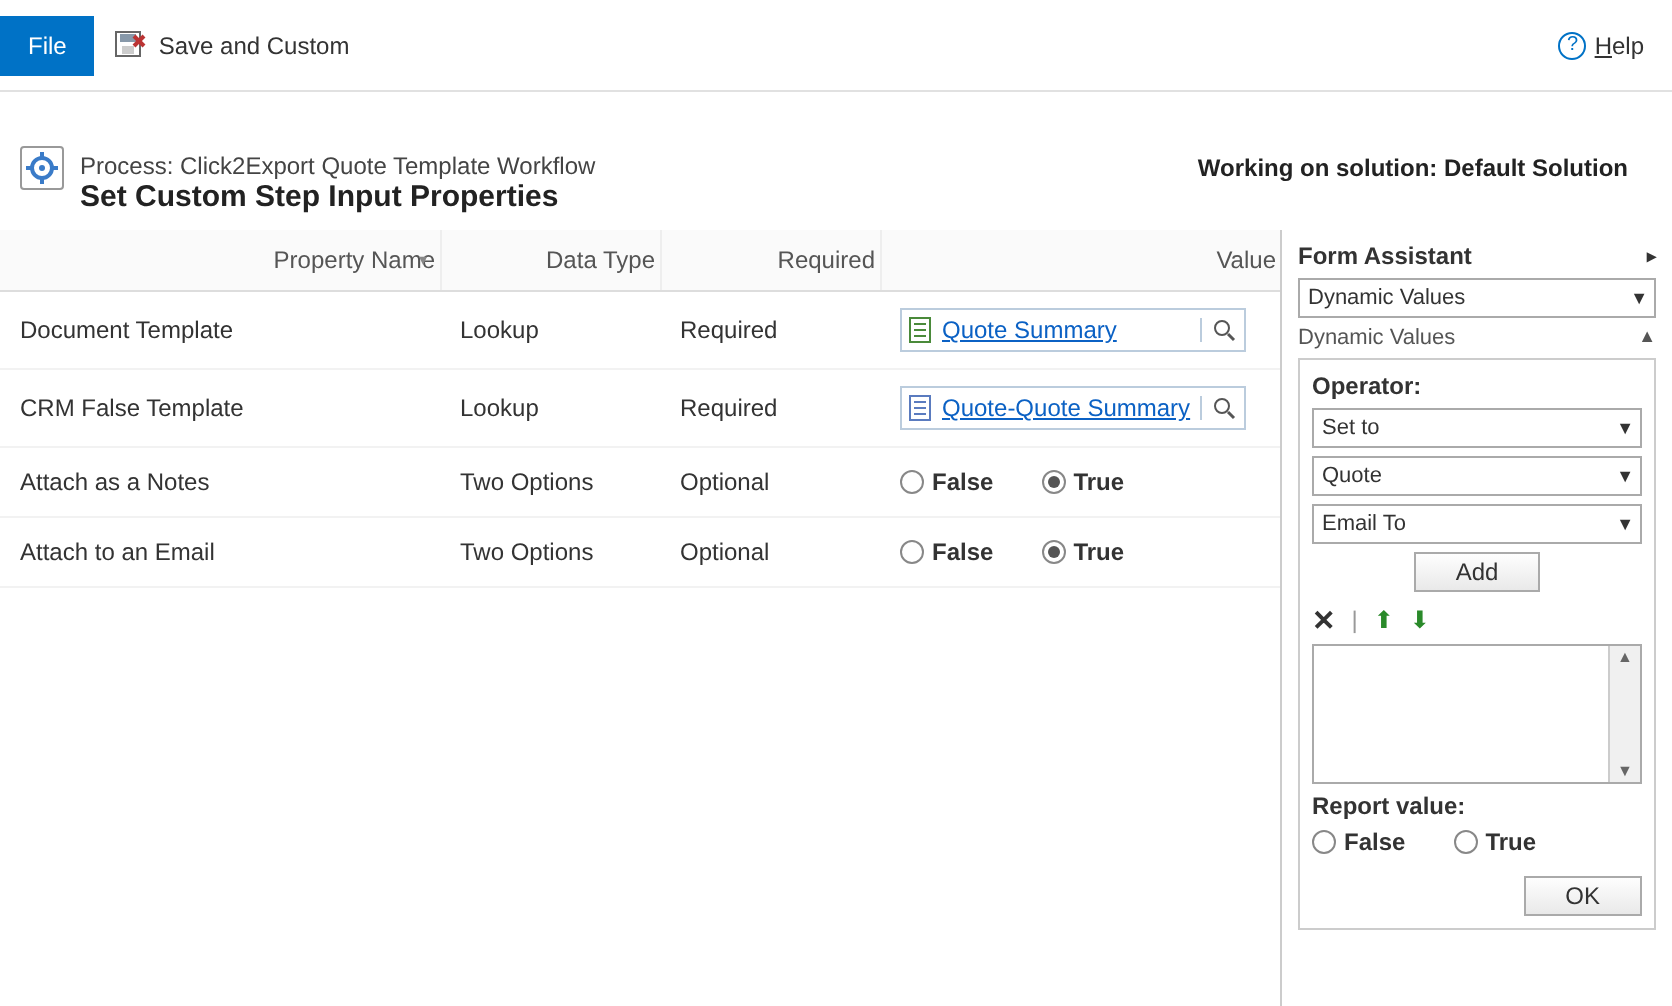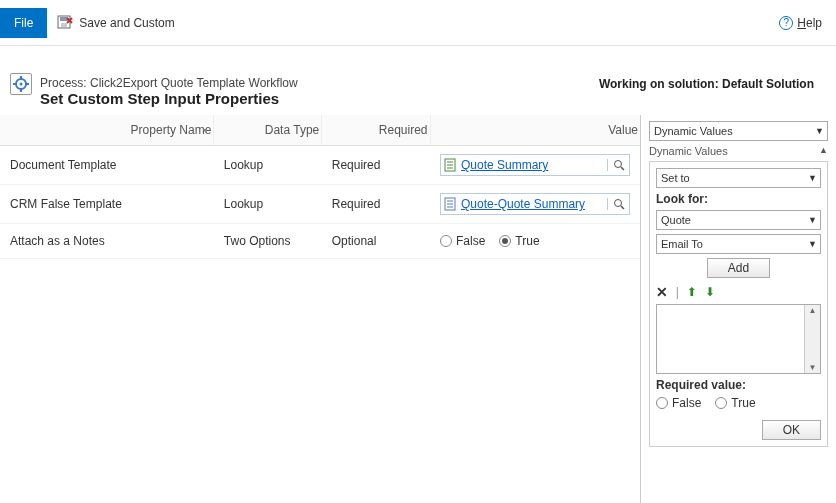--- a/index.html
+++ b/index.html
@@ -29,26 +29,26 @@
   .right { width:196px; border-left:1px solid #ccc; padding:6px 8px 6px 8px; display:flex; flex-direction:column; gap:4px; position:relative; }
 
   
   table.props { width:100%; border-collapse:collapse; }
   table.props th { text-align:right; font-weight:normal; color:#555; font-size:12px; padding:8px 2px; border-bottom:1px solid #ddd; border-left:1px solid #eee; background:#fafafa; position:relative; }
   table.props th:first-child { border-left:none; }
   table.props th .sort { position:absolute; right:6px; top:50%; transform:translateY(-50%); font-size:8px; color:#888; }
   table.props td { padding:10px 10px; border-bottom:1px solid #f2f2f2; vertical-align:middle; font-size:12px; color:#333; }
   table.props td.valcol { padding:8px 10px; }
 
-  .lookup { display:flex; align-items:center; border:1px solid #bcd; height:22px; background:#fff; width:190px; }
+  .lookup { display:flex; align-items:center; border:1px solid #bcd; height:22px; background:#fff; width:173px; }
   .lookup .licon { width:18px; display:flex; align-items:center; justify-content:center; font-size:12px; }
   .lookup .ltext { flex:1; color:#0b61c4; text-decoration:underline; cursor:pointer; padding:0 2px; white-space:nowrap; overflow:hidden; text-overflow:ellipsis; font-size:12px; }
   .lookup .lsearch { width:22px; border-left:1px solid #bcd; display:flex; align-items:center; justify-content:center; cursor:pointer; color:#555; }
 
-  .radio-group { display:flex; align-items:center; gap:14px; }
+  .radio-group { display:flex; align-items:center; gap:24px;font-weight:bold; }
   .radio-group label { display:flex; align-items:center; gap:4px; cursor:pointer; }
   .radio { width:12px; height:12px; border:1px solid #888; border-radius:50%; display:inline-flex; align-items:center; justify-content:center; background:#fff; }
   .radio.checked::after { content:""; width:6px; height:6px; background:#555; border-radius:50%; }
 
   
   .right .section-header { font-weight:bold; font-size:12px; display:flex; justify-content:space-between; align-items:center; }
   .right .section-header .caret { font-size:9px; color:#333; cursor:pointer; }
   .right select, .right .fake-select { width:100%; height:20px; border:1px solid #aaa; background:#fff; font-size:11px; padding:0 16px 0 4px; position:relative; }
   .fake-select { display:flex; align-items:center; justify-content:space-between; cursor:pointer; }
   .fake-select .arrow { position:absolute; right:3px; top:50%; transform:translateY(-50%); font-size:9px; color:#333; }
@@ -182,39 +182,60 @@
                   <span class="radio"></span>
                   <span>False</span>
                 </label>
                 <label>
                   <span class="radio checked"></span>
                   <span>True</span>
                 </label>
               </div>
             </td>
           </tr>
+          <tr>
+            <td>Attach to an Email</td>
+            <td>Two Options</td>
+            <td>Optional</td>
+            <td class="valcol">
+              <div class="radio-group">
+                <label>
+                  <span class="radio"></span>
+                  <span>False</span>
+                </label>
+                <label>
+                  <span class="radio checked"></span>
+                  <span>True</span>
+                </label>
+              </div>
+            </td>
+          </tr>
         </tbody>
     </table>
   </div>
 
   <div class="right">
+    <div class="section-header">
+      <span>Form Assistant</span>
+      <span class="caret">▸</span>
+    </div>
     <div class="fake-select">
       <span>Dynamic Values</span>
         <span class="arrow">▼</span>
     </div>
     <div class="sub-label">
       <span>Dynamic Values</span>
       <span style="font-size:9px;cursor:pointer;">▲</span>
     </div>
     <div style="border:1px solid #ccc; padding:6px; display:flex; flex-direction:column; gap:4px;">
+      <div class="label-bold">Operator:</div>
       <div class="fake-select">
         <span>Set to</span>
           <span class="arrow">▼</span>
       </div>
-      <div class="label-bold">Look for:</div>
       <div class="fake-select">
         <span>Quote</span>
           <span class="arrow">▼</span>
       </div>
       <div class="fake-select">
         <span>Email To</span>
           <span class="arrow">▼</span>
       </div>
       <div class="btn-row">
           <span class="btn">Add</span>
@@ -224,21 +245,21 @@
         <span class="sep">|</span>
         <span class="arr" style="color:#2a8a2a">⬆</span>
         <span class="arr" style="color:#2a8a2a">⬇</span>
       </div>
       <div class="scrollbox">
         <div class="sb">
           <span class="tri">▲</span>
           <span class="tri">▼</span>
         </div>
       </div>
-      <div class="label-bold">Required value:</div>
+      <div class="label-bold">Report value:</div>
       <div class="radio-group">
         <label>
             <span class="radio"></span>
             <span>False</span>
           </label>
         <label>
             <span class="radio"></span>
             <span>True</span>
           </label>
       </div>

